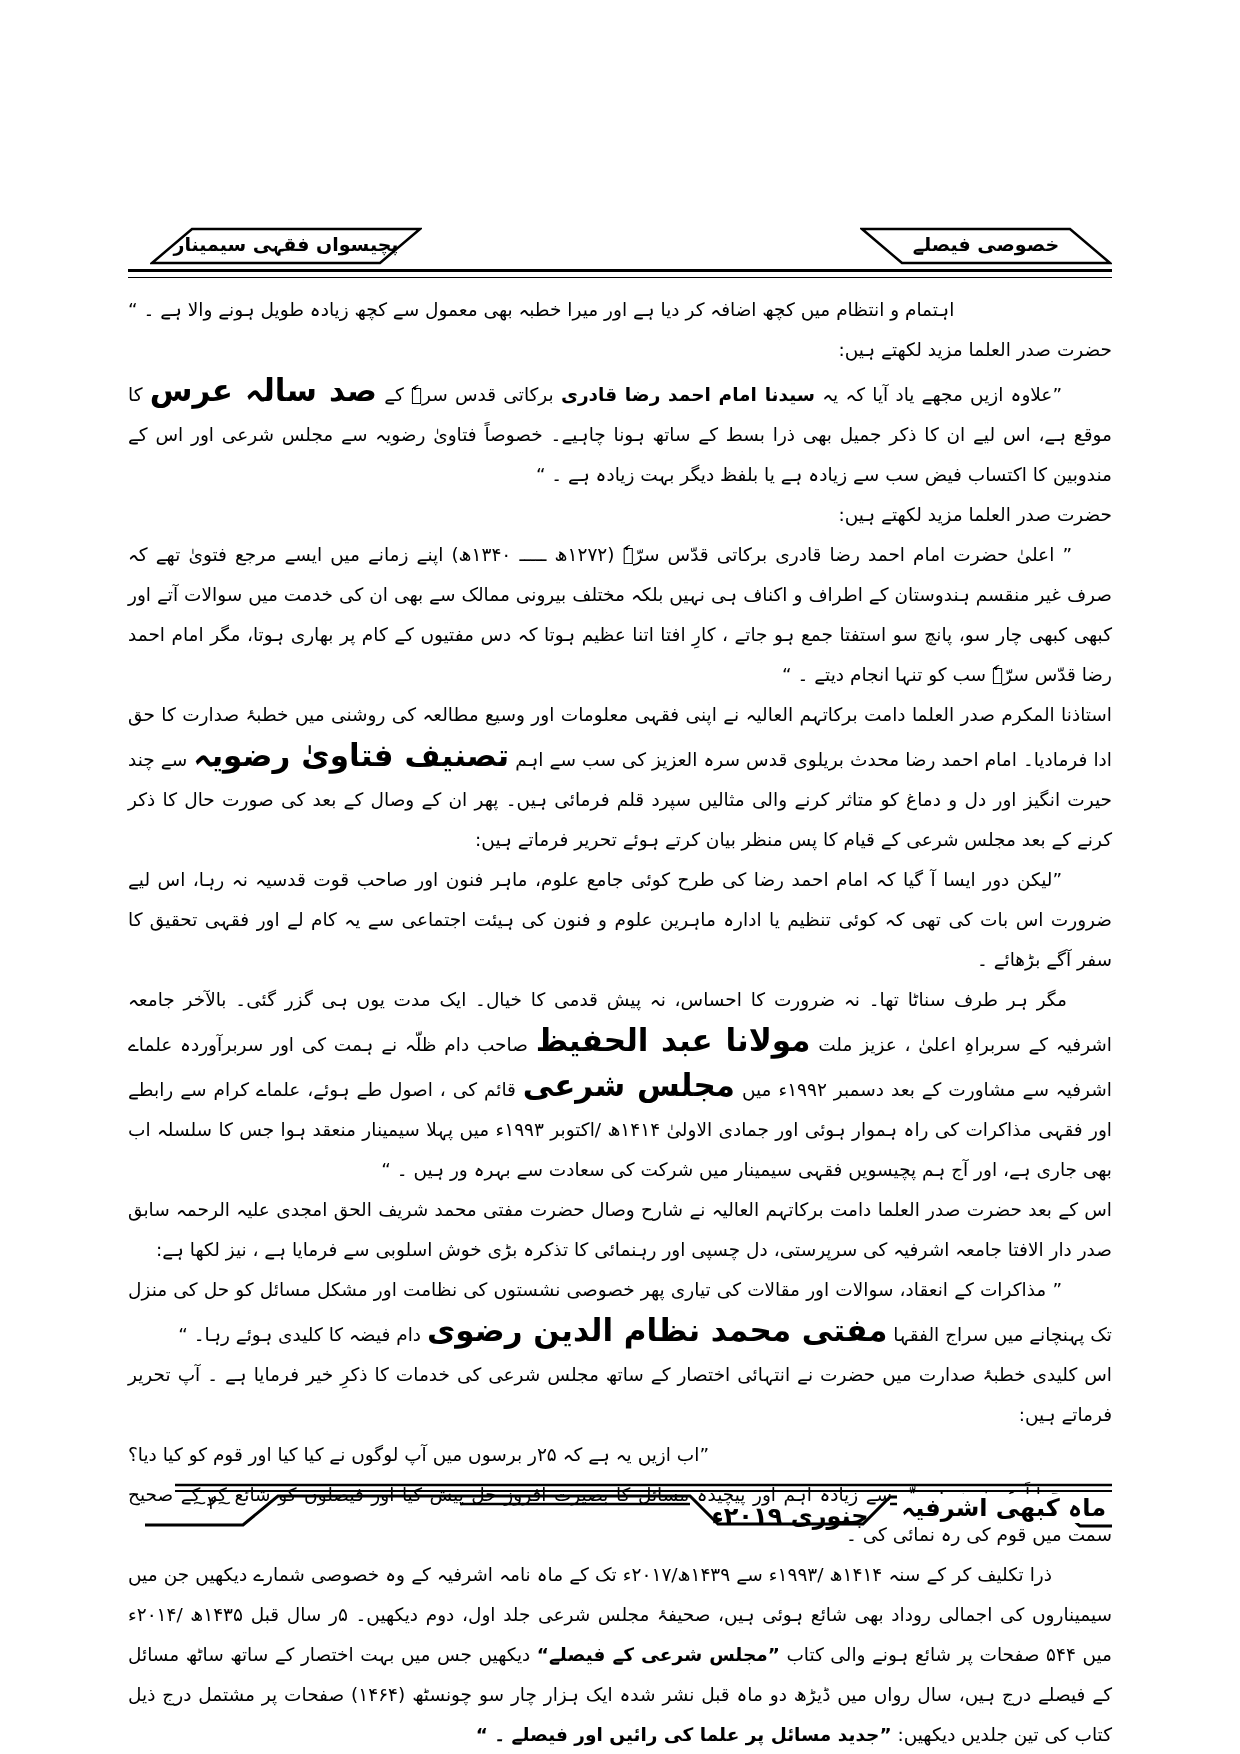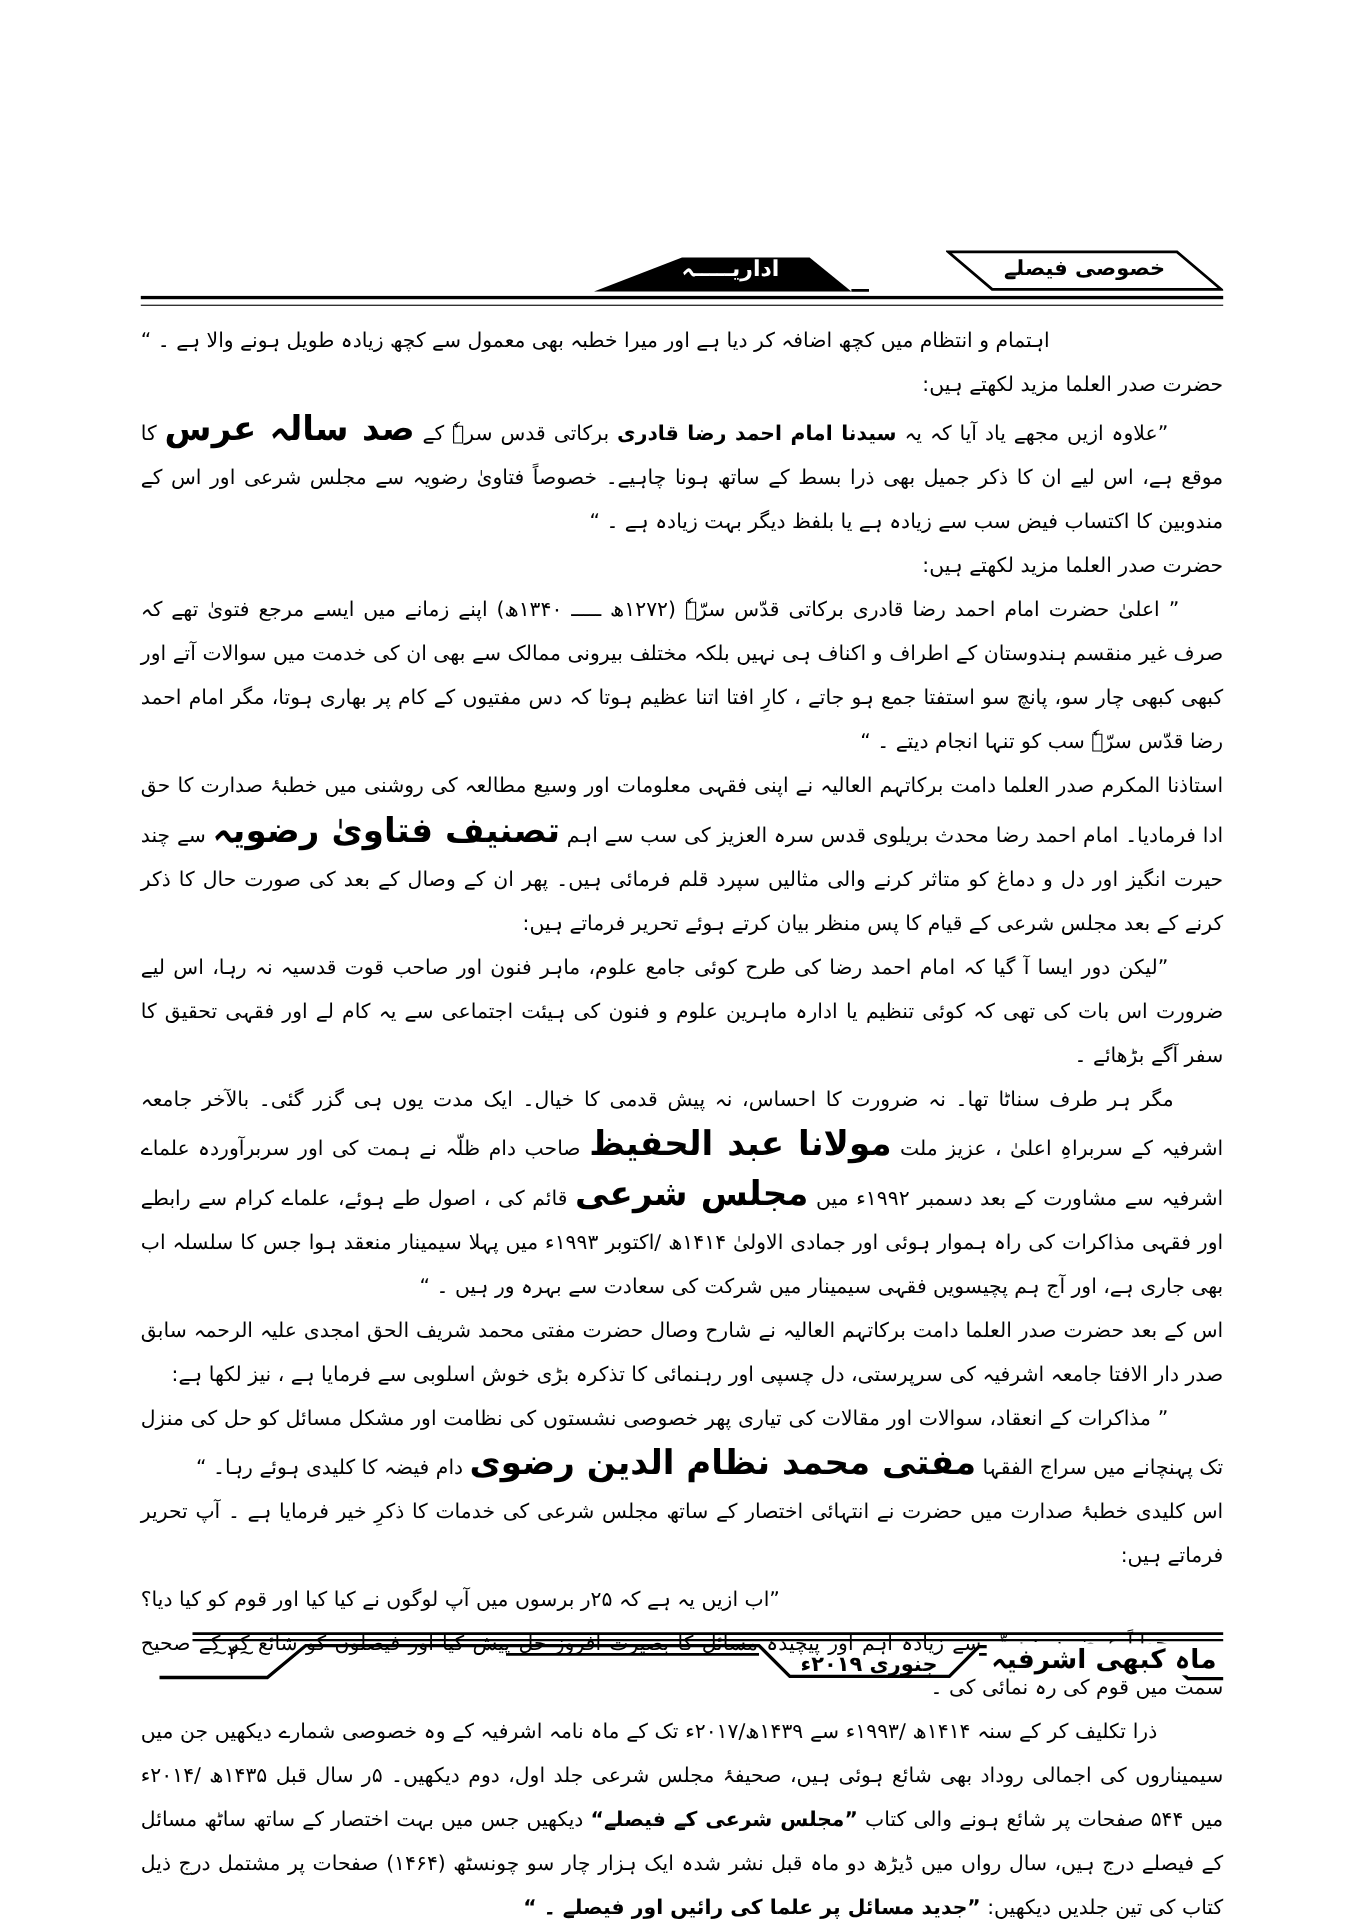--- a/index.html
+++ b/index.html
@@ -41,47 +41,46 @@
   .seg.large{font-weight:bold;font-size:31px;}
   
   .footer-svg{position:absolute;top:1480px;left:80px;width:1040px;height:60px;}
   .footer-magazine{
     position:absolute;top:1494px;right:130px;
     font-size:24px;font-weight:bold;line-height:1.2;
     background:#fff;padding:0 4px;
   }
   .footer-date{
     position:absolute;top:1502px;left:710px;width:160px;
-    text-align:center;font-size:19px;font-weight:bold;line-height:1.2;
+    text-align:center;font-size:24px;font-weight:bold;line-height:1.2;
   }
   .footer-pagenum{
     position:absolute;top:1492px;left:182px;width:60px;
     text-align:center;font-size:18px;line-height:1.2;
   }
 </style>
 </head>
 <body>
 
 <div class="page">
 
   <div class="banner banner-right">
     <svg viewBox="0 0 252 38" aria-hidden="true">
       <polygon points="2,2 210,2 250,36 42,36" fill="#ffffff" stroke="#000000" stroke-width="2.5"></polygon>
     </svg>
     <div class="label">خصوصی فیصلے</div>
   </div>
 
-  <div class="banner banner-center">
-    <svg viewBox="0 0 252 38" aria-hidden="true">
-      <path d="M2,37 L82,6 L198,6 L236,37 Z" fill="#000000"></path>
-      <line x1="236" y1="36" x2="252" y2="36" stroke="#000000" stroke-width="2.5"></line>
+
+  <div class="banner banner-left">
+    <svg viewBox="0 0 272 38" aria-hidden="true">
+      <polygon points="42,2 270,2 230,36 2,36" fill="#ffffff" stroke="#000000" stroke-width="2.5"></polygon>
     </svg>
-    <div class="label">اداریـــــہ</div>
+    <div class="label">پچیسواں فقہی سیمینار</div>
   </div>
-
 
   <div class="rule-thick"></div>
   <div class="rule-thin"></div>
 
   <div class="body-text">
       <p class="para center"><span class="seg">اہتمام و انتظام میں کچھ اضافہ کر دیا ہے اور میرا خطبہ بھی معمول سے کچھ زیادہ طویل ہونے والا ہے ۔ “</span></p>
       <p class="para"><span class="seg">حضرت صدر العلما مزید لکھتے ہیں:</span></p>
       <p class="para" style="text-indent: 50px;"><span class="seg">”علاوہ ازیں مجھے یاد آیا کہ یہ </span><span class="seg bold">سیدنا امام احمد رضا قادری</span><span class="seg"> برکاتی قدس سرہٗ کے </span><span class="seg bold large">صد سالہ عرس</span><span class="seg"> کا موقع ہے، اس لیے ان کا ذکر جمیل بھی ذرا بسط کے ساتھ ہونا چاہیے۔ خصوصاً فتاویٰ رضویہ سے مجلس شرعی اور اس کے مندوبین کا اکتساب فیض سب سے زیادہ ہے یا بلفظ دیگر بہت زیادہ ہے ۔ “</span></p>
       <p class="para"><span class="seg">حضرت صدر العلما مزید لکھتے ہیں:</span></p>
       <p class="para" style="text-indent: 40px;"><span class="seg">” اعلیٰ حضرت امام احمد رضا قادری برکاتی قدّس سرّہٗ (۱۲۷۲ھ ـــــ ۱۳۴۰ھ) اپنے زمانے میں ایسے مرجع فتویٰ تھے کہ صرف غیر منقسم ہندوستان کے اطراف و اکناف ہی نہیں بلکہ مختلف بیرونی ممالک سے بھی ان کی خدمت میں سوالات آتے اور کبھی کبھی چار سو، پانچ سو استفتا جمع ہو جاتے ، کارِ افتا اتنا عظیم ہوتا کہ دس مفتیوں کے کام پر بھاری ہوتا، مگر امام احمد رضا قدّس سرّہٗ سب کو تنہا انجام دیتے ۔ “</span></p>

